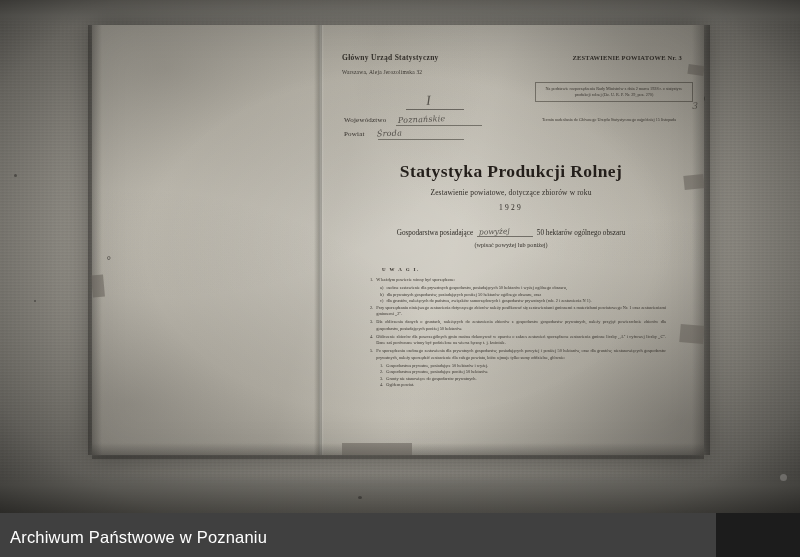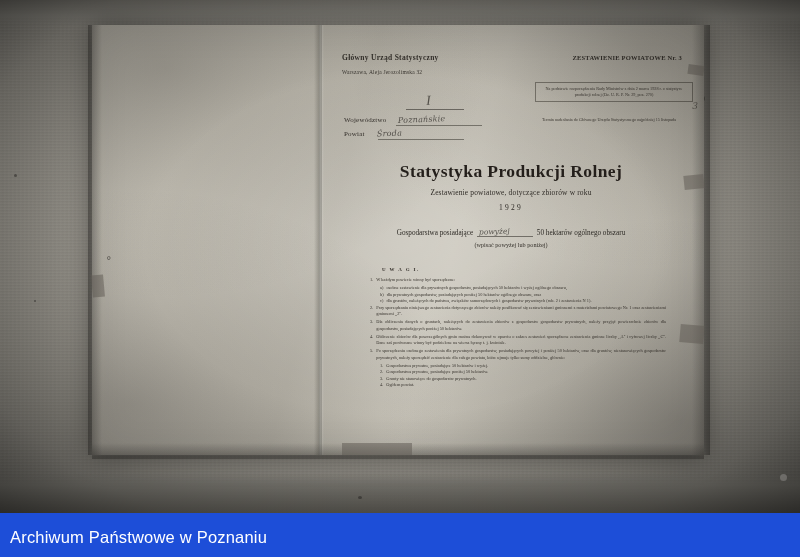--- a/index.html
+++ b/index.html
@@ -226,22 +226,22 @@
     font-family: "DejaVu Serif", serif;
     font-style: italic;
   }
 
   
   .speck { position: absolute; border-radius: 50%; background: rgba(30,28,26,0.45); }
   .speck-l { position: absolute; border-radius: 50%; background: rgba(235,232,226,0.55); }
 
   
   .caption-bar {
-    position: absolute; left: 0; bottom: 0; width: 800px; height: 44px;
-    background: #1d4ed8;
+    position: absolute; left: 0; bottom: 0; width: 716px; height: 44px;
+    background: #404040;
   }
   .caption-text {
     position: absolute; left: 10px; bottom: 10px;
     color: #ffffff;
     font-family: "Liberation Sans", sans-serif;
     font-size: 16.5px;
     letter-spacing: .2px;
   }
 </style>
 </head>

